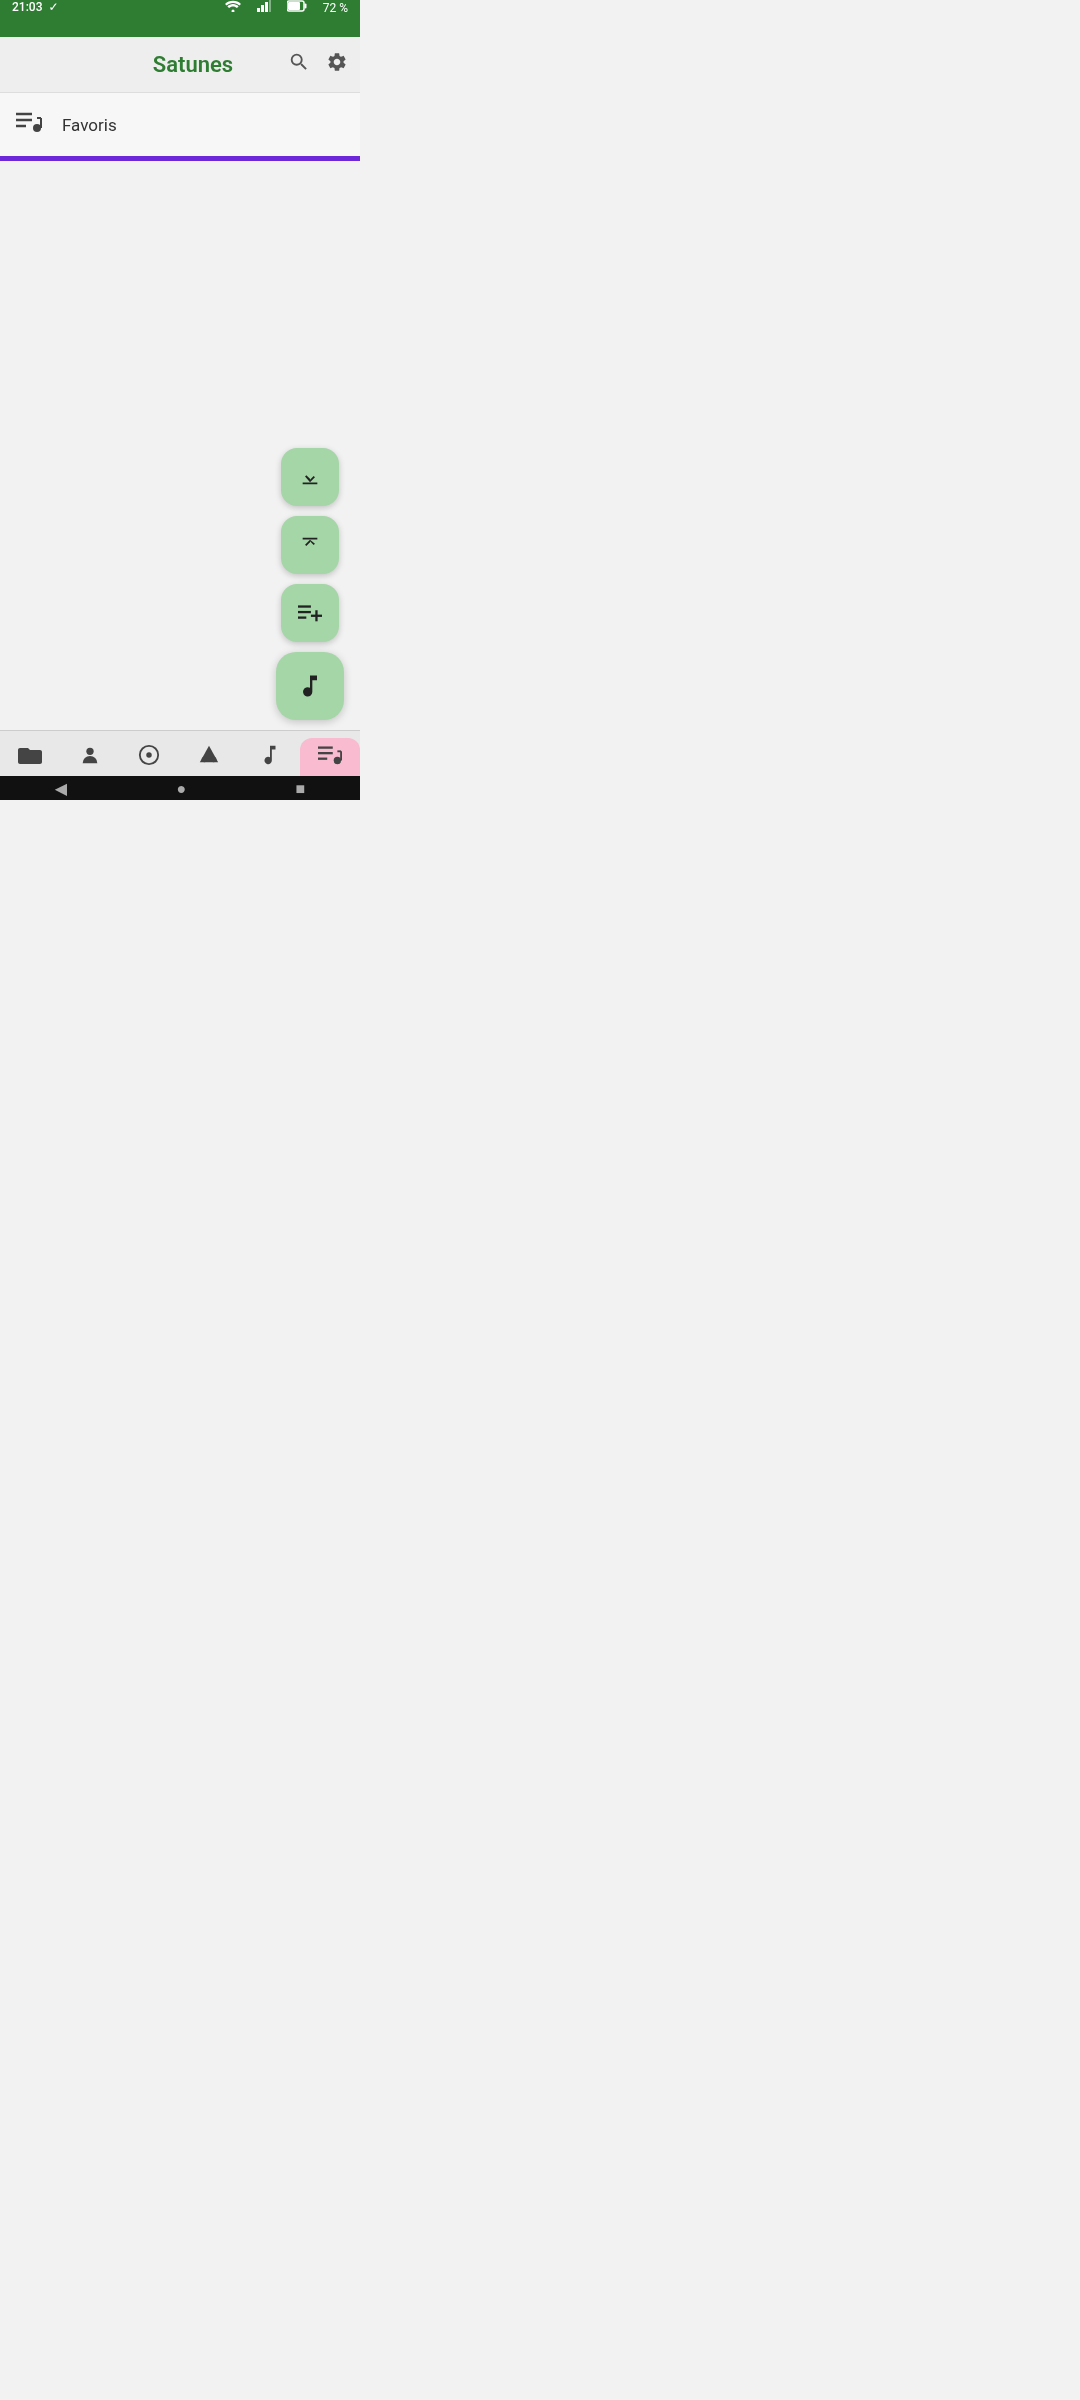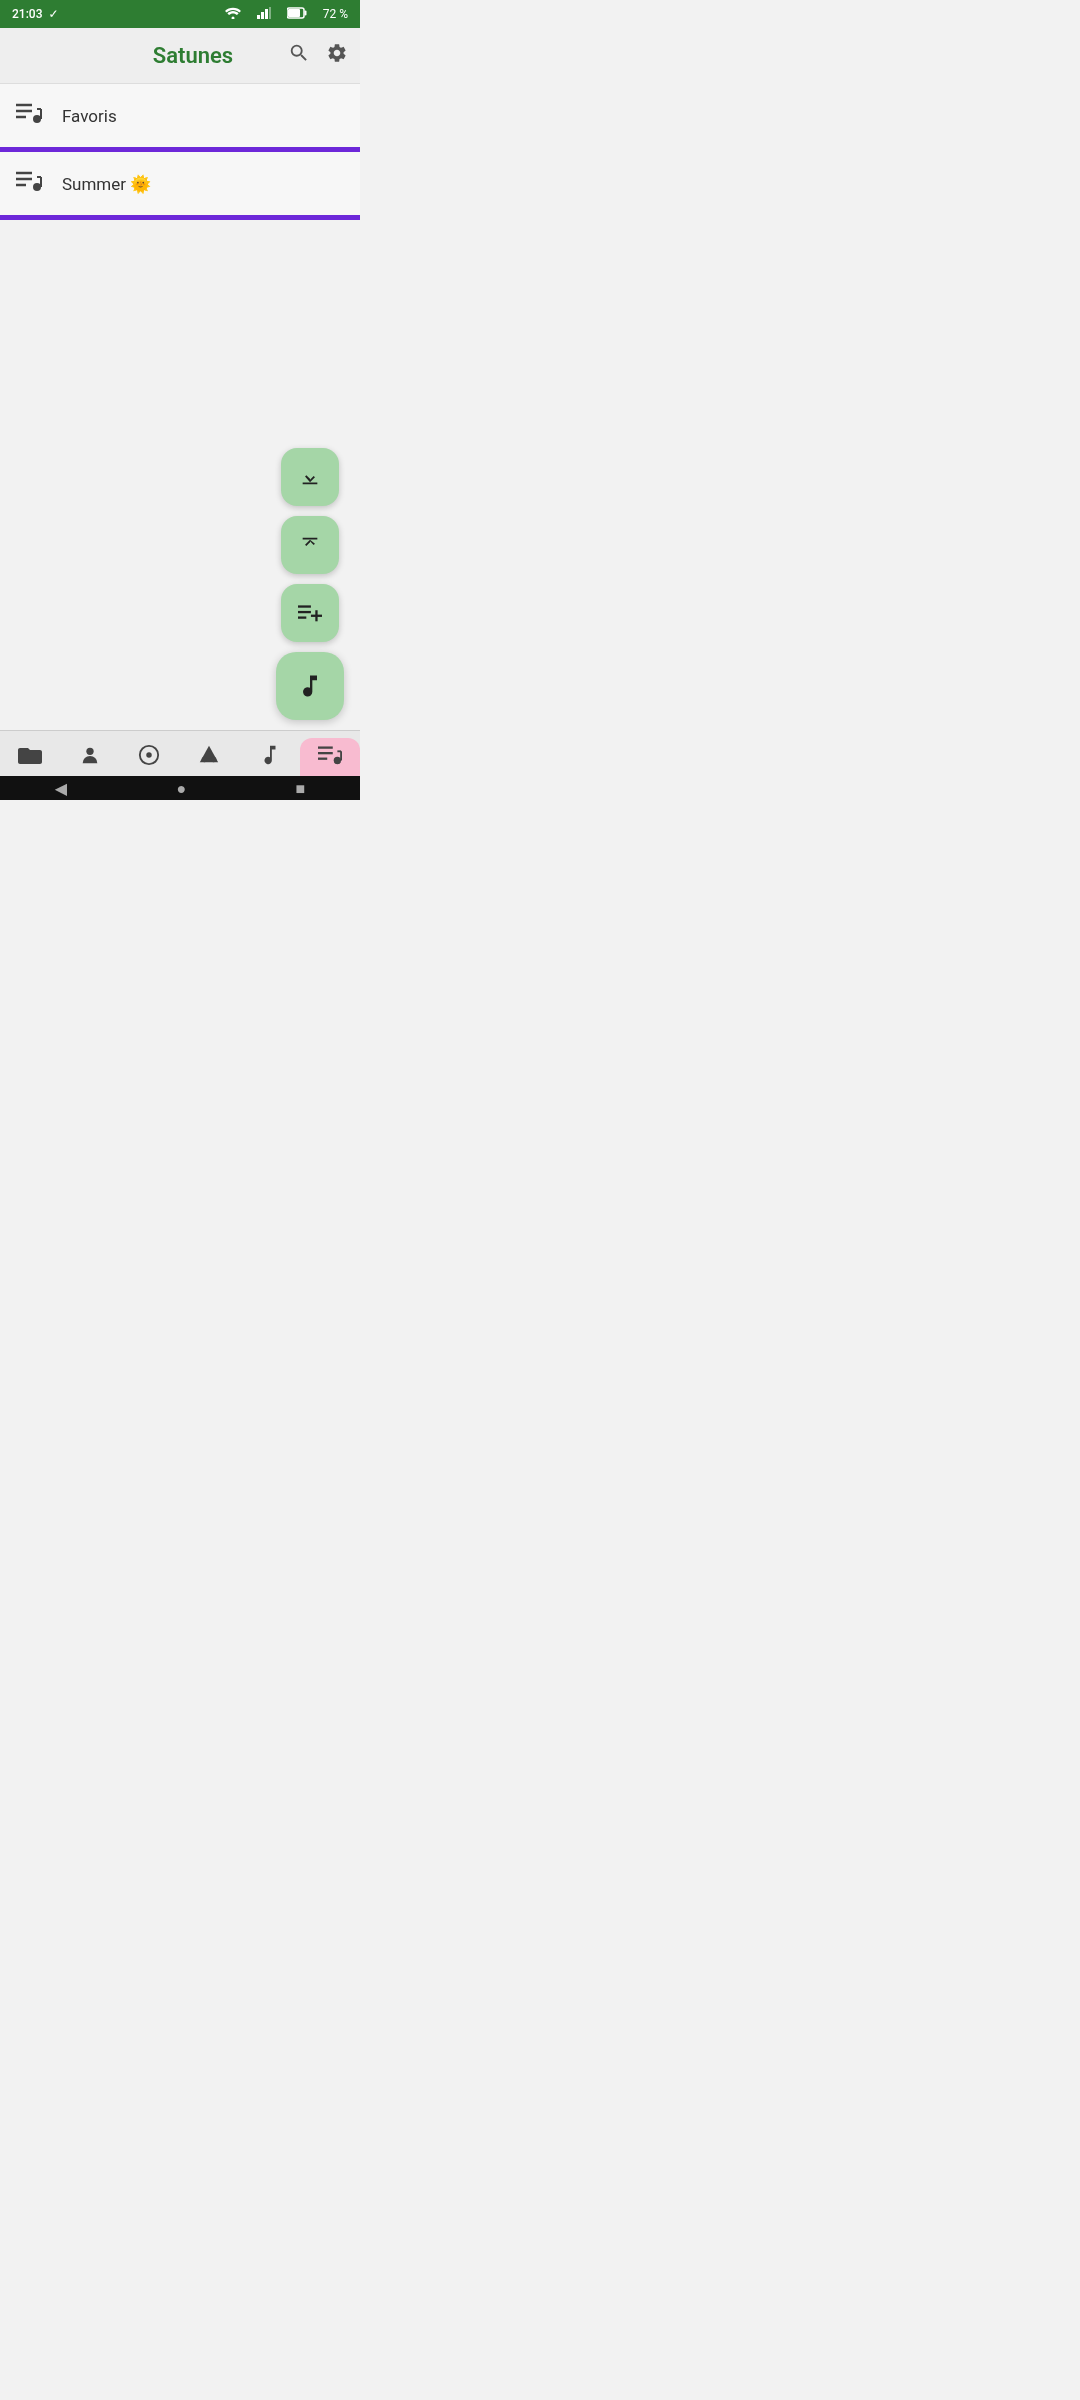--- a/index.html
+++ b/index.html
@@ -10,23 +10,23 @@
       height: 800px;
       font-family: 'Roboto', Arial, sans-serif;
       background: #f2f2f2;
       overflow: hidden;
       position: relative;
     }
 
     
     .status-bar {
       background: #2e7d32;
-      height: 28px;
-      display: flex;
-      align-items: center;
+      height: 37px;
+      display: flex;
+      align-items: flex-start;
       justify-content: space-between;
       padding: 0 12px;
     }
     .status-left {
       display: flex;
       align-items: center;
       gap: 6px;
       color: white;
       font-size: 12px;
       font-weight: 500;
@@ -244,33 +244,20 @@
         <line x1="0" y1="9" x2="16" y2="9" stroke="#444" stroke-width="2.5"></line>
         <line x1="0" y1="15" x2="10" y2="15" stroke="#444" stroke-width="2.5"></line>
         <circle cx="21" cy="17" r="4" fill="#444"></circle>
         <line x1="25" y1="7" x2="25" y2="17" stroke="#444" stroke-width="2"></line>
         <line x1="21" y1="7" x2="25" y2="7" stroke="#444" stroke-width="2"></line>
       </svg>
     </span>
     <span class="playlist-name">Favoris</span>
   </div>
 
-  <div class="playlist-item">
-    <span class="playlist-icon">
-      <svg width="26" height="22" viewBox="0 0 26 22" fill="#444">
-        <line x1="0" y1="3" x2="16" y2="3" stroke="#444" stroke-width="2.5"></line>
-        <line x1="0" y1="9" x2="16" y2="9" stroke="#444" stroke-width="2.5"></line>
-        <line x1="0" y1="15" x2="10" y2="15" stroke="#444" stroke-width="2.5"></line>
-        <circle cx="21" cy="17" r="4" fill="#444"></circle>
-        <line x1="25" y1="7" x2="25" y2="17" stroke="#444" stroke-width="2"></line>
-        <line x1="21" y1="7" x2="25" y2="7" stroke="#444" stroke-width="2"></line>
-      </svg>
-    </span>
-    <span class="playlist-name">Summer 🌞</span>
-  </div>
 
 </div>
 
 <div class="fab-container">
 
   <button class="fab-btn" title="Import">
     <svg width="22" height="22" viewBox="0 0 24 24" fill="#222">
       <path d="M4 18h16v2H4zm8-14v10l-4-4-1.4 1.4L12 17.8l5.4-5.4L16 11l-4 4V4z"></path>
     </svg>
   </button>

